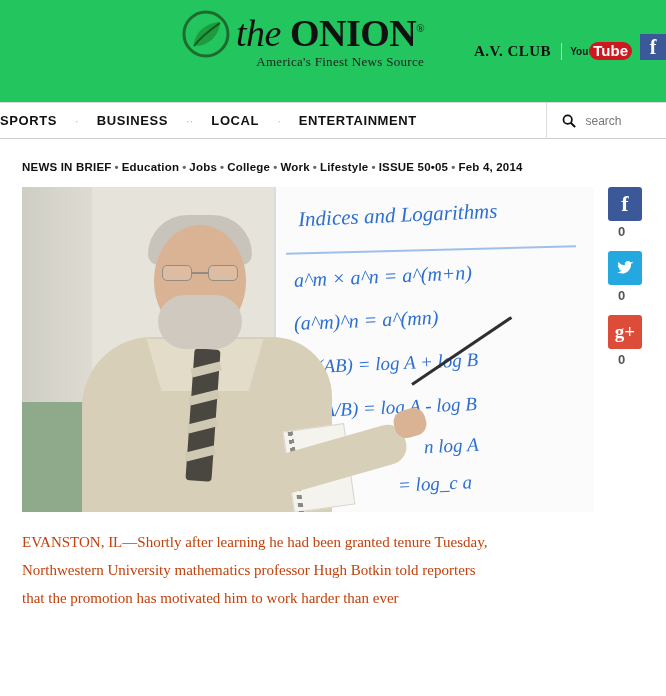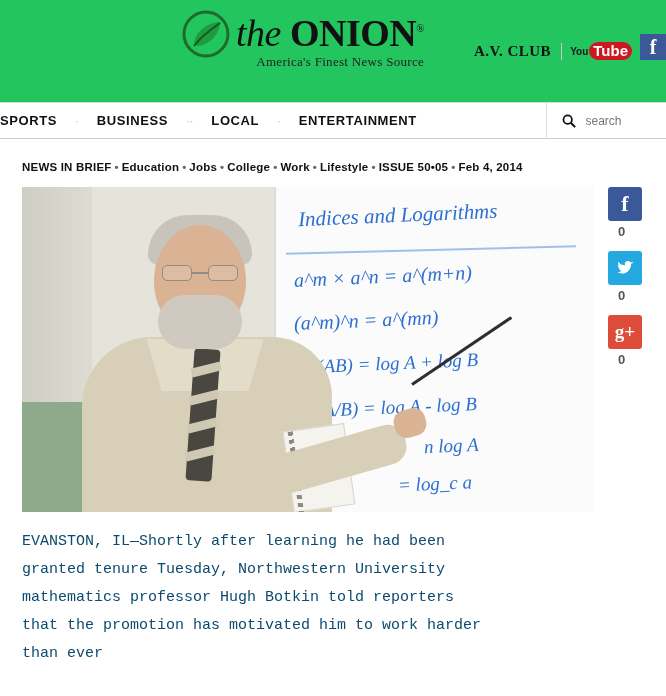--- a/index.html
+++ b/index.html
@@ -379,24 +379,24 @@
     font-weight: bold;
     color: #555555;
     margin: 3px 0 12px 10px;
   }
   .sb-fb { background: #3b5998; }
   .sb-tw { background: #24a8e0; }
   .sb-gp { background: #dd4b39; font-size: 19px; }
 
   
   .body-text {
-    font-family: Liberation Mono, monospace;
+    font-family: Liberation Serif, serif;
     font-size: 15px;
     line-height: 28px;
-    color: #0c4a6e;
+    color: #c2410c;
     margin-top: 16px;
     max-width: 470px;
   }
 </style>
 </head>
 <body>
 
 <div class="page">
 
   <div class="masthead">

